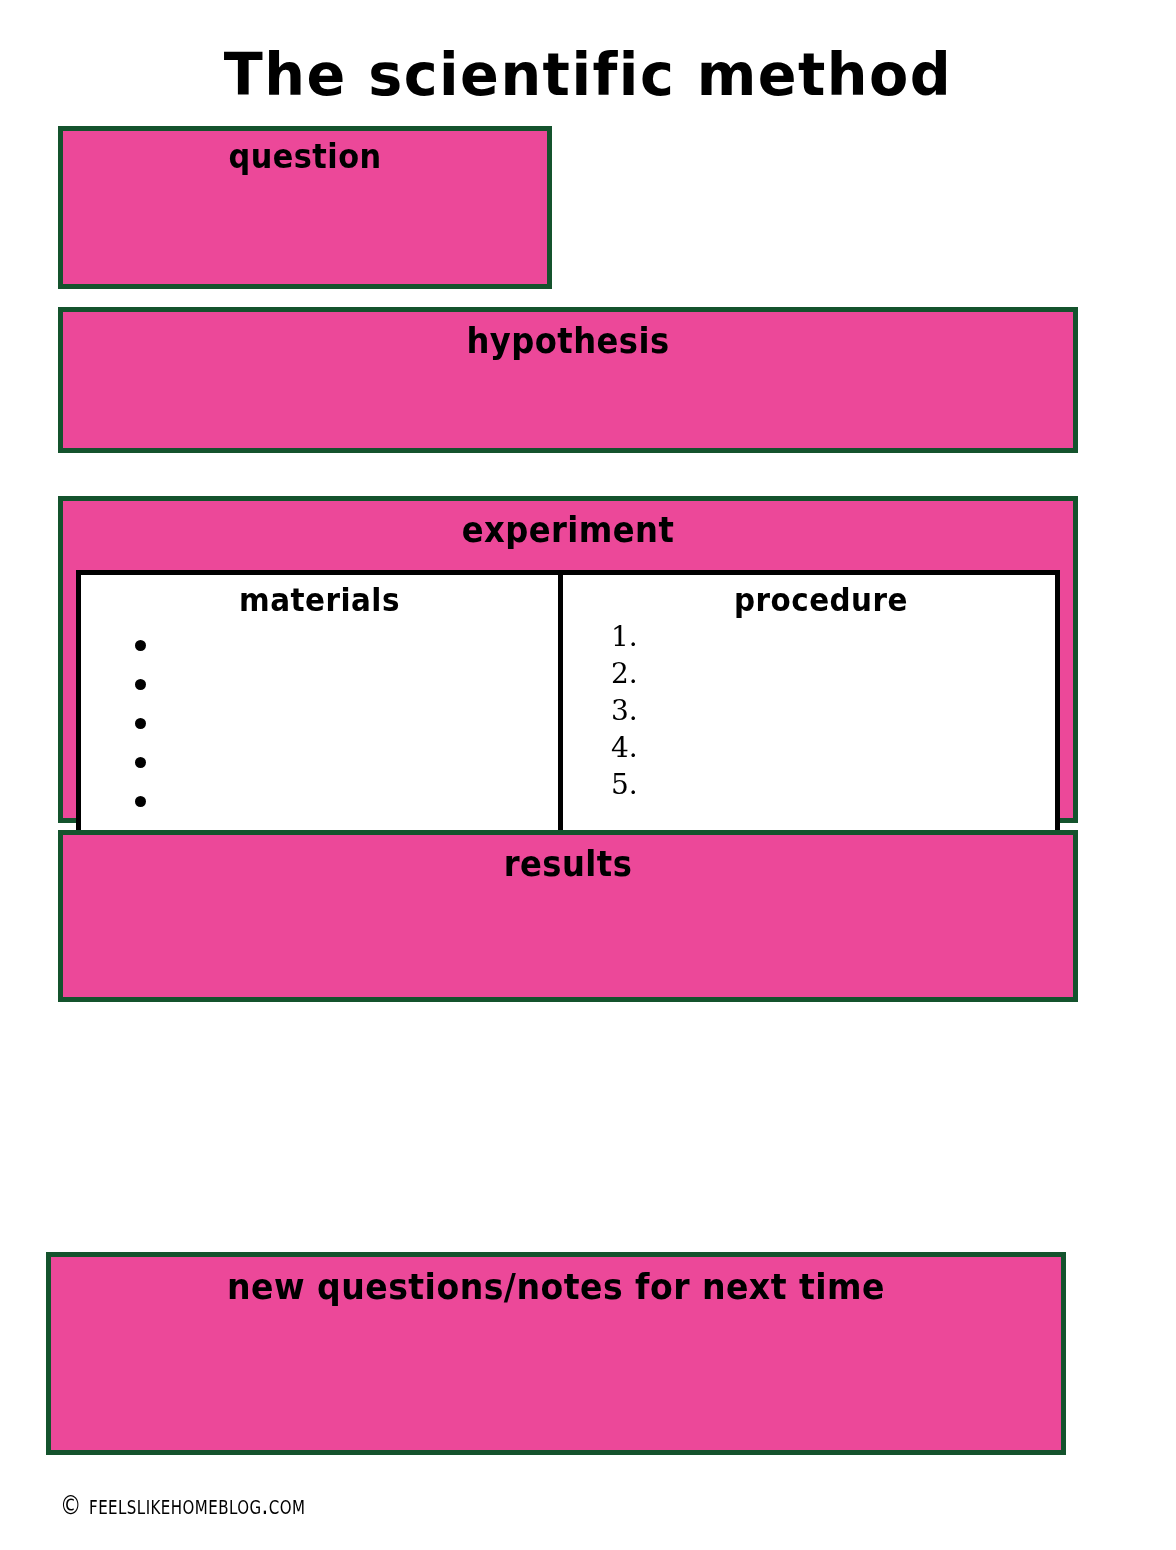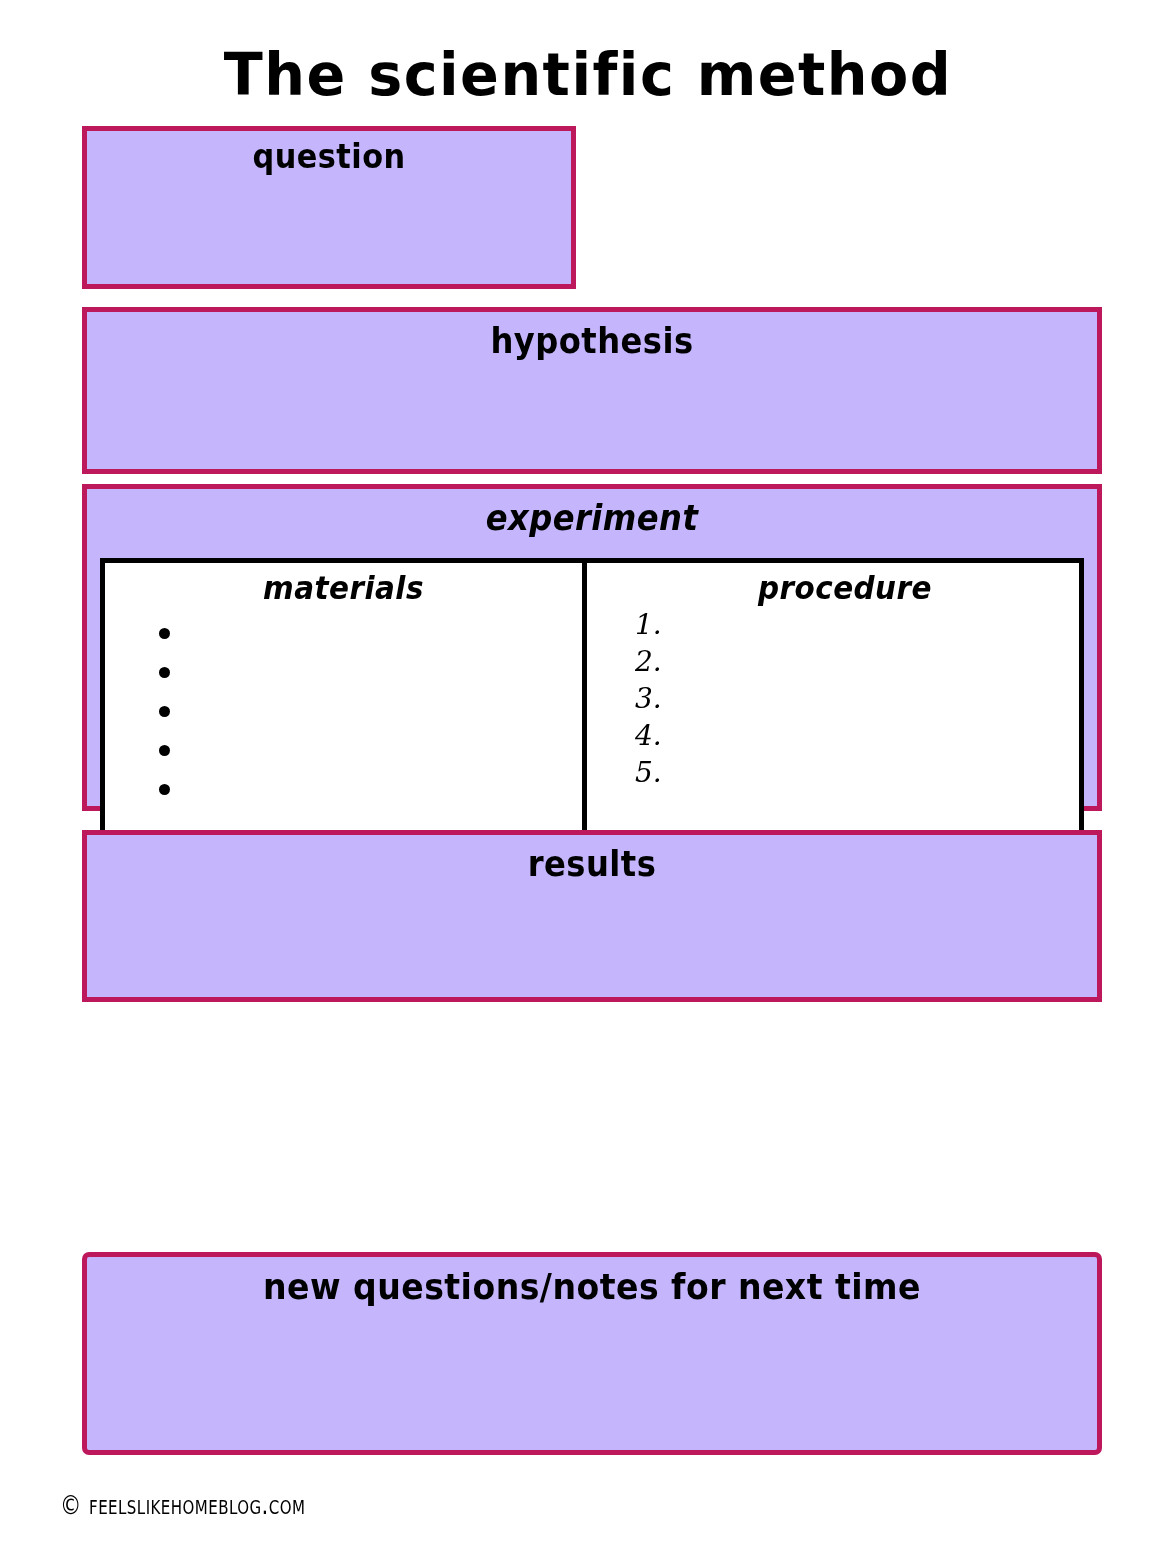--- a/index.html
+++ b/index.html
@@ -36,23 +36,22 @@
     line-height: 62px;
     letter-spacing: 1.5px;
     color: #000000;
     white-space: nowrap;
     transform: scaleX(0.97);
   }
 
   
   .box {
     position: absolute;
-    border: 5px solid #be185d;
-    background: #c4b5fd;
-    margin-left: 24px;
+    border: 5px solid #14532d;
+    background: #ec4899;
   }
 
   .box-header {
     text-align: center;
     font-family: "DejaVu Sans", sans-serif;
     font-weight: bold;
     color: #000000;
     letter-spacing: 0.5px;
     white-space: nowrap;
     transform: scaleX(0.92);
@@ -81,35 +80,34 @@
     margin-top: 8px;
     font-size: 36px;
     line-height: 38px;
   }
 
   
   #box-hypothesis {
     left: 58px;
     top: 307px;
     width: 1020px;
-    height: 167px;
+    height: 146px;
   }
   #box-hypothesis .box-header {
     margin-top: 10px;
     font-size: 35px;
     line-height: 38px;
   }
 
   
   #box-experiment {
     left: 58px;
-    top: 484px;
+    top: 496px;
     width: 1020px;
     height: 327px;
-    font-style: italic;
   }
   #box-experiment > .box-header {
     margin-top: 10px;
     font-size: 35px;
     line-height: 38px;
   }
 
   #box-experiment-inner {
     position: absolute;
     left: 13px;
@@ -198,25 +196,24 @@
     height: 168px;
   }
   #box-conclusions .box-header {
     margin-top: 10px;
     font-size: 35px;
     line-height: 38px;
   }
 
   
   #box-newquestions {
-    left: 58px;
+    left: 46px;
     top: 1252px;
     width: 1020px;
     height: 203px;
-    border-radius: 7px;
   }
   #box-newquestions .box-header {
     margin-top: 10px;
     font-size: 36px;
     line-height: 40px;
   }
 
   
   .footer-credit {
     position: absolute;

